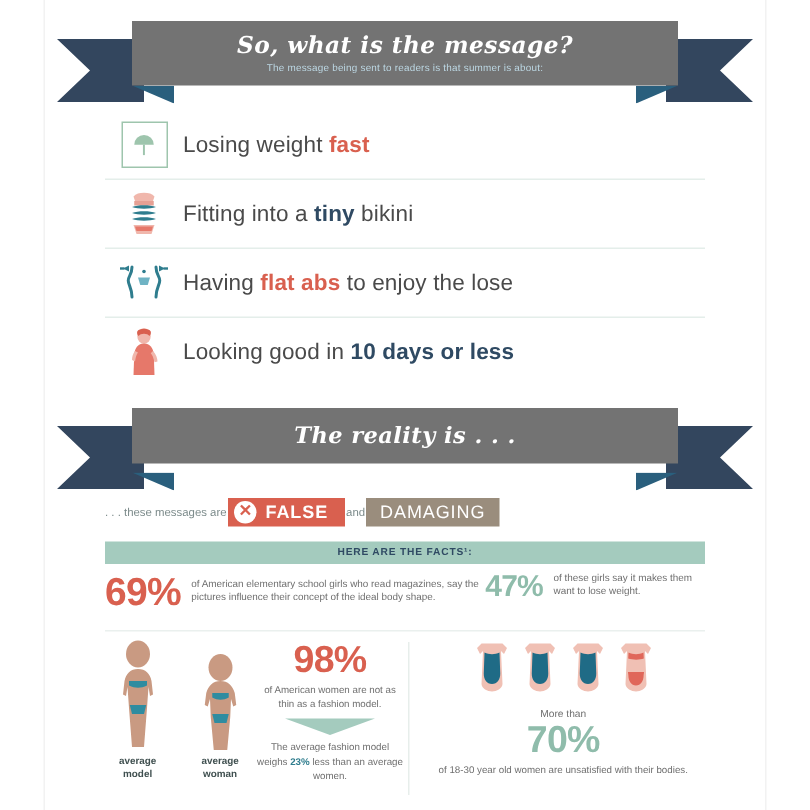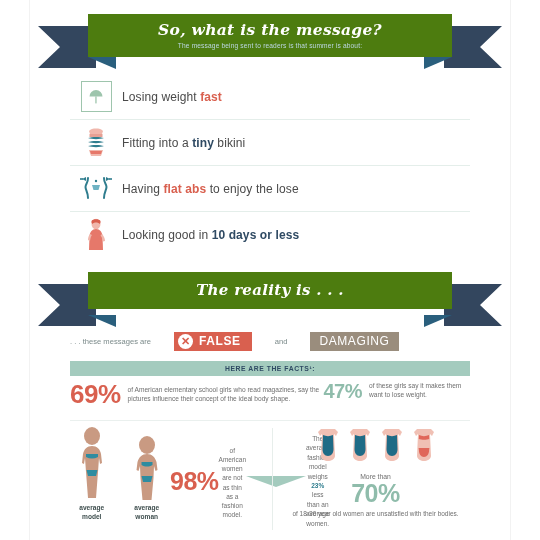--- a/index.html
+++ b/index.html
@@ -26,21 +26,21 @@
   }
   .ribbon .tail.left{left:8px;clip-path:polygon(0 0,100% 0,100% 100%,0 100%,22px 50%);}
   .ribbon .tail.right{left:414px;clip-path:polygon(0 0,100% 0,calc(100% - 22px) 50%,100% 100%,0 100%);}
   .ribbon .fold{
     position:absolute;top:47px;width:28px;height:12px;background:#2a5f7d;
   }
   .ribbon .fold.left{left:58px;clip-path:polygon(0 0,100% 0,100% 100%);}
   .ribbon .fold.right{left:394px;clip-path:polygon(0 0,100% 0,0 100%);}
   .ribbon .band{
     position:absolute;left:58px;top:4px;width:364px;height:43px;
-    background:#4d7c0f;
+    background:#737373;
     display:flex;flex-direction:column;align-items:center;justify-content:center;
   }
   .ribbon .band .title{
     color:#ffffff;font-family:"DejaVu Serif", serif;font-style:italic;
     font-size:15.5px;font-weight:bold;letter-spacing:.3px;line-height:1;
   }
   .ribbon .band .sub{
     color:#bcd7e3;font-size:6.6px;margin-top:5px;letter-spacing:.15px;
   }
   #ribbon-1{top:10px;}
@@ -52,35 +52,35 @@
   .msg-list{position:absolute;left:40px;top:74px;width:400px;}
   .msg-row{
     position:relative;height:45px;display:flex;align-items:center;
     border-top:1px solid #e4eeea;
   }
   .msg-row:first-child{border-top:none;}
   .msg-icon{
     width:52px;flex:0 0 52px;display:flex;align-items:center;justify-content:center;
   }
   .msg-text{
-    font-size:12px;color:#4a4a4a;letter-spacing:.1px;text-align:center;
+    font-size:15px;color:#4a4a4a;letter-spacing:.1px;text-align:center;
   }
   .msg-text b{font-weight:bold;}
   .hl-red{color:#d9604f;}
   .hl-navy{color:#2f4a63;}
 
   .icon-box{
     width:29px;height:29px;border:1.6px solid #9ec5ad;background:#fff;
     display:flex;align-items:center;justify-content:center;
   }
 
   
   .fd-row{
     position:absolute;left:40px;top:330px;width:400px;height:22px;
-    display:flex;align-items:center;gap:23px;
+    display:flex;align-items:center;gap:1px;
   }
   .fd-lead{font-size:7.6px;color:#7b8a8a;}
   .badge-false{
     display:flex;align-items:center;background:#d9604f;height:19px;padding:0 11px 0 4px;
   }
   .x-circle{
     width:15px;height:15px;border-radius:50%;background:#fff;
     display:flex;align-items:center;justify-content:center;margin-right:6px;
   }
   .x-circle span{color:#d9604f;font-size:11px;font-weight:bold;line-height:1;}
@@ -114,21 +114,21 @@
   .stat-b .stat-copy{text-align:left;}
   .divider-h{position:absolute;left:40px;top:420px;width:400px;height:1px;background:#eaf0ee;}
 
   
   .bottom{position:absolute;left:40px;top:424px;width:400px;height:110px;display:flex;}
   .col-figs{width:100px;display:flex;justify-content:center;gap:10px;padding-top:2px;}
   .fig-wrap{display:flex;flex-direction:column;align-items:center;}
   .fig-label{
     font-size:6.6px;color:#3f4f4f;font-weight:bold;text-align:center;line-height:1.3;margin-top:4px;
   }
-  .col-98{width:100px;padding-top:4px;display:flex;flex-direction:row;align-items:center;}
+  .col-98{width:100px;padding-top:4px;display:flex;flex-direction:column;align-items:center;}
   .big98{font-size:25px;font-weight:bold;color:#d9604f;line-height:1;letter-spacing:-.5px;}
   .c98-copy{font-size:6.5px;color:#6f6f6f;line-height:1.42;text-align:center;margin-top:3px;}
   .arrow-down{
     width:0;height:0;border-left:30px solid transparent;border-right:30px solid transparent;
     border-top:11px solid #a4cbbe;margin:5px 0 4px;
   }
   .c98-copy2{font-size:6.5px;color:#6f6f6f;line-height:1.45;text-align:center;}
   .c98-copy2 b{color:#2f7d8e;font-weight:bold;}
   .vline{width:1px;background:#e7eeeb;margin:4px 8px 4px 2px;}
   .col-70{flex:1;display:flex;flex-direction:column;align-items:center;padding-top:2px;}

